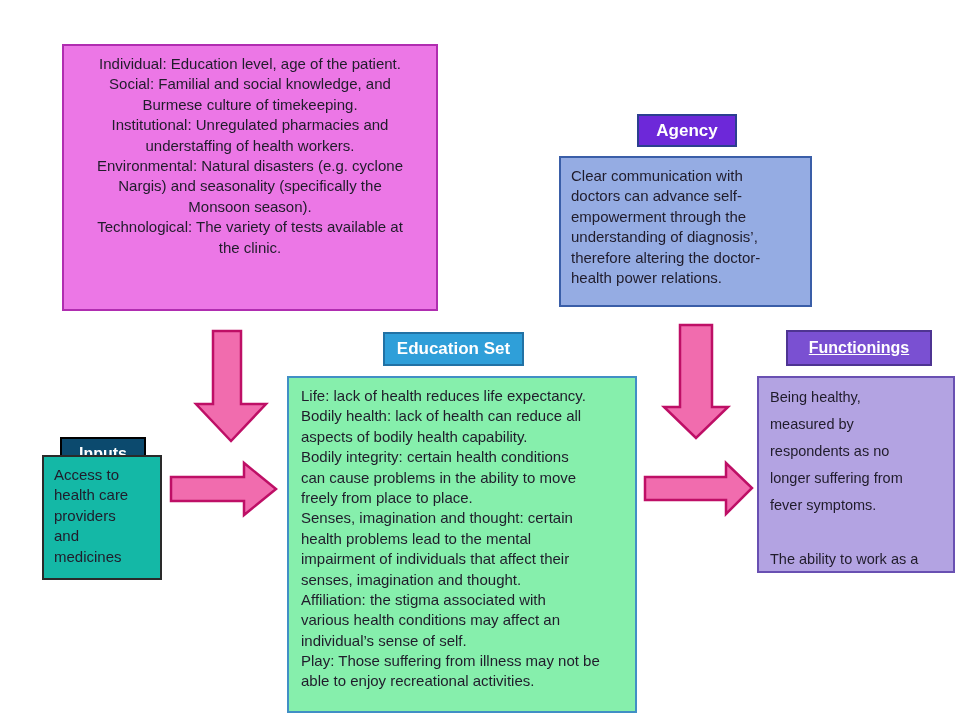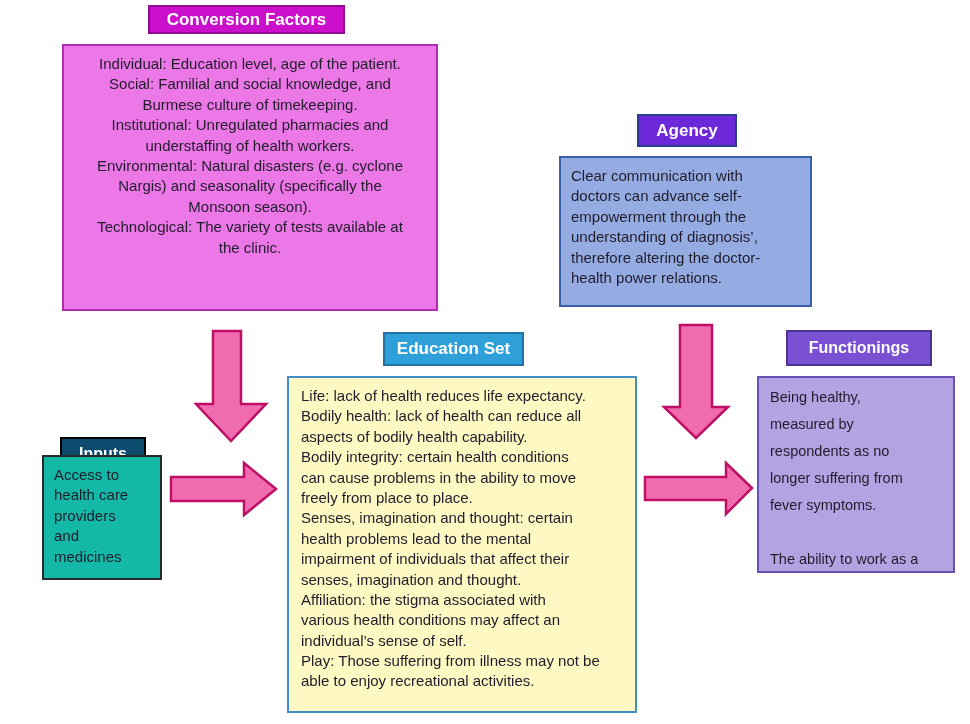--- a/index.html
+++ b/index.html
@@ -14,41 +14,40 @@
   .box{
     position:absolute;box-sizing:border-box;font-size:15px;line-height:1.36;
     white-space:pre-line;overflow:hidden;
   }
   
   #tag-conversion{left:148px;top:5px;width:197px;height:29px;background:#cb10cb;border:2px solid #910c91;}
   #box-conversion{left:62px;top:44px;width:376px;height:267px;background:#ec77e6;border:2px solid #b02db0;padding:8px 14px;text-align:center;}
   #tag-agency{left:637px;top:114px;width:100px;height:33px;background:#6d28d9;border:2px solid #2b3f8f;}
   #box-agency{left:559px;top:156px;width:253px;height:151px;background:#95ace3;border:2px solid #3a5ea8;padding:8px 10px;}
   #tag-capability{left:383px;top:332px;width:141px;height:34px;background:#2f9fd9;border:2px solid #2272a5;}
-  #box-capability{left:287px;top:376px;width:350px;height:337px;background:#fef9c3;border:2px solid #418fc5;padding:8px 12px;}
-  #tag-functionings{left:786px;top:330px;width:146px;height:36px;background:#7a50d2;border:2px solid #4e3492;font-size:16px;}
+  #box-capability{left:287px;top:376px;width:350px;height:337px;background:#86efac;border:2px solid #418fc5;padding:8px 12px;}
+  #tag-functionings{left:786px;top:330px;width:146px;height:36px;background:#7a50d2;border:2px solid #4e3492;font-size:16px;text-decoration:underline;}
   #box-functionings{left:757px;top:376px;width:198px;height:197px;background:#b3a3e2;border:2px solid #6950b2;padding:6px 11px;font-size:14.5px;line-height:27px;}
   #tag-inputs{left:60px;top:416px;width:86px;height:33px;background:#0c4a6e;border:2px solid #000000;font-size:16px;margin-top:21px;}
   #box-inputs{left:42px;top:455px;width:120px;height:125px;background:#14b8a6;border:2px solid #2a2a2a;padding:8px 10px;}
   #arrow-layer{position:absolute;left:0;top:0;width:970px;height:724px;pointer-events:none;}
   #arrow-layer polygon{fill:#f16cae;stroke:#be0f66;stroke-width:2.5;}
 </style>
 </head>
 <body>
 
 <div id="canvas">
 
   <svg id="arrow-layer" viewBox="0 0 970 724" xmlns="http://www.w3.org/2000/svg">
     <polygon points="213,331 241,331 241,404 266,404 231,441 196,404 213,404"></polygon>
     <polygon points="171,477 244,477 244,463 276,489 244,515 244,501 171,501"></polygon>
     <polygon points="680,325 712,325 712,407 728,407 696,438 664,407 680,407"></polygon>
     <polygon points="645,477 726,477 726,463 752,488 726,514 726,500 645,500"></polygon>
   </svg>
 
-  <div id="tag-conversion" class="tag">Conversion Factors</div>
   <div id="box-conversion" class="box">Individual: Education level, age of the patient.
 Social: Familial and social knowledge, and
 Burmese culture of timekeeping.
 Institutional: Unregulated pharmacies and
 understaffing of health workers.
 Environmental: Natural disasters (e.g. cyclone
 Nargis) and seasonality (specifically the
 Monsoon season).
 Technological: The variety of tests available at
 the clinic.</div>

